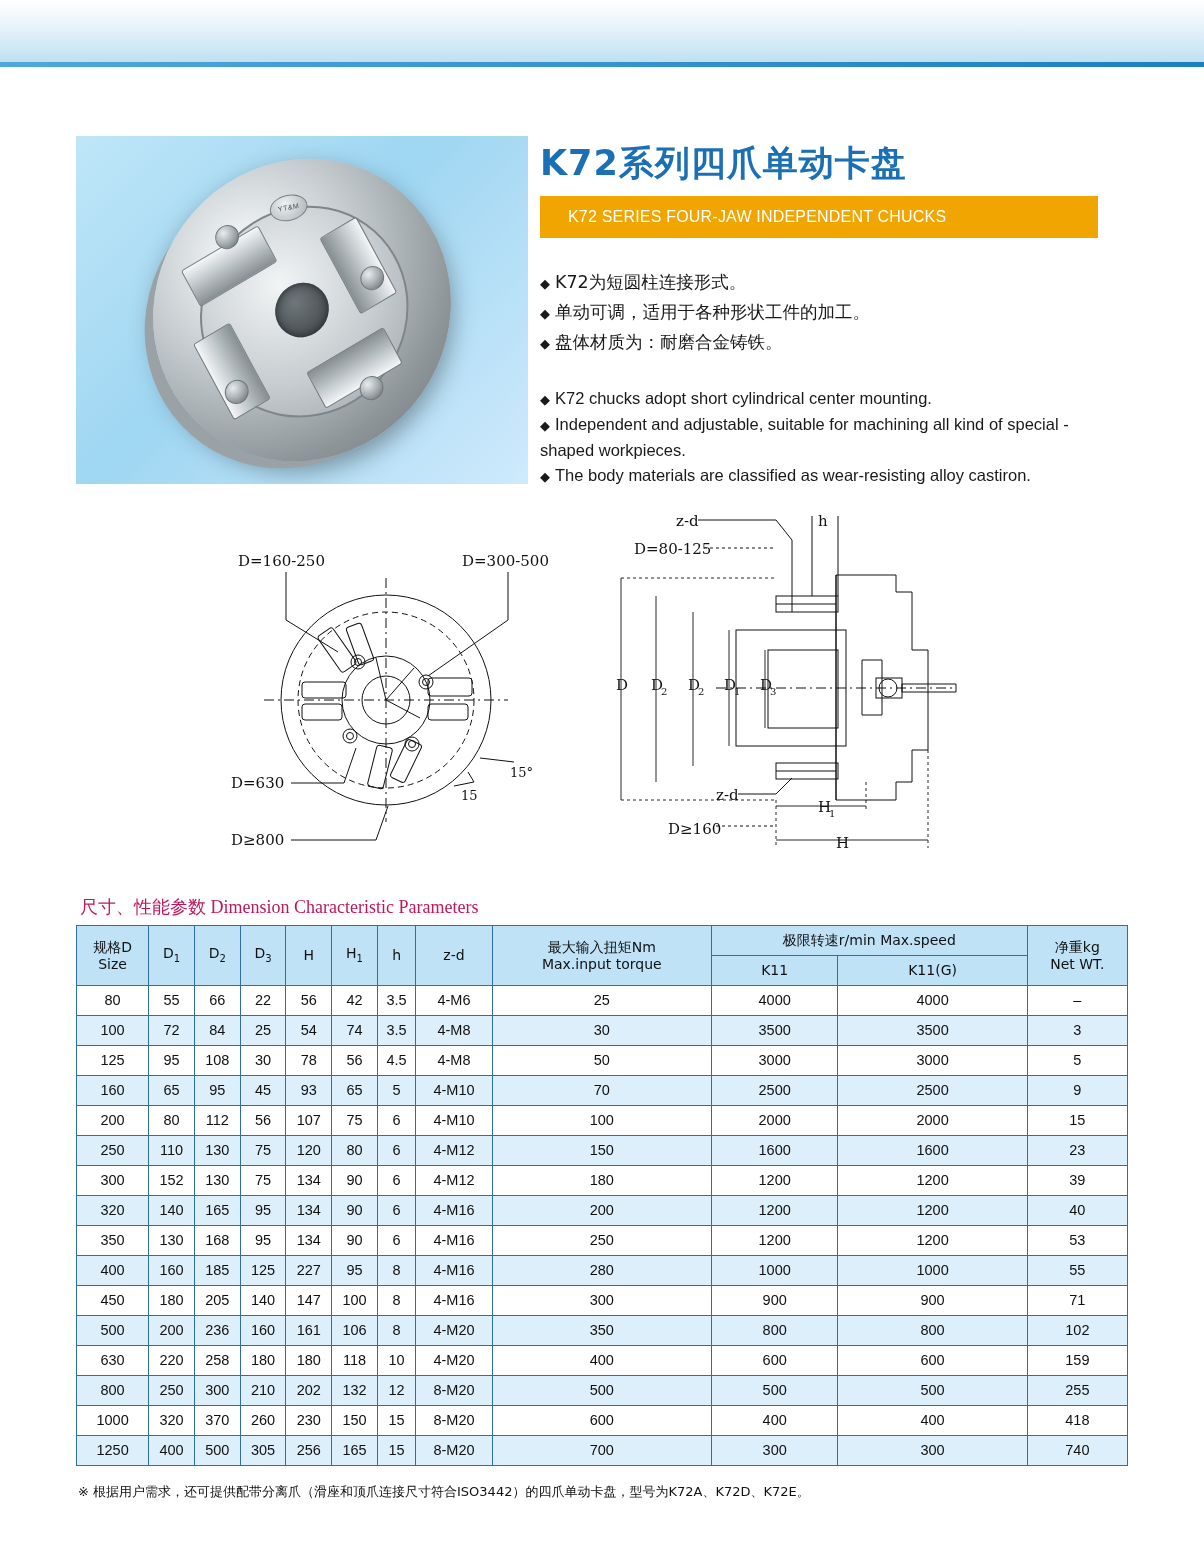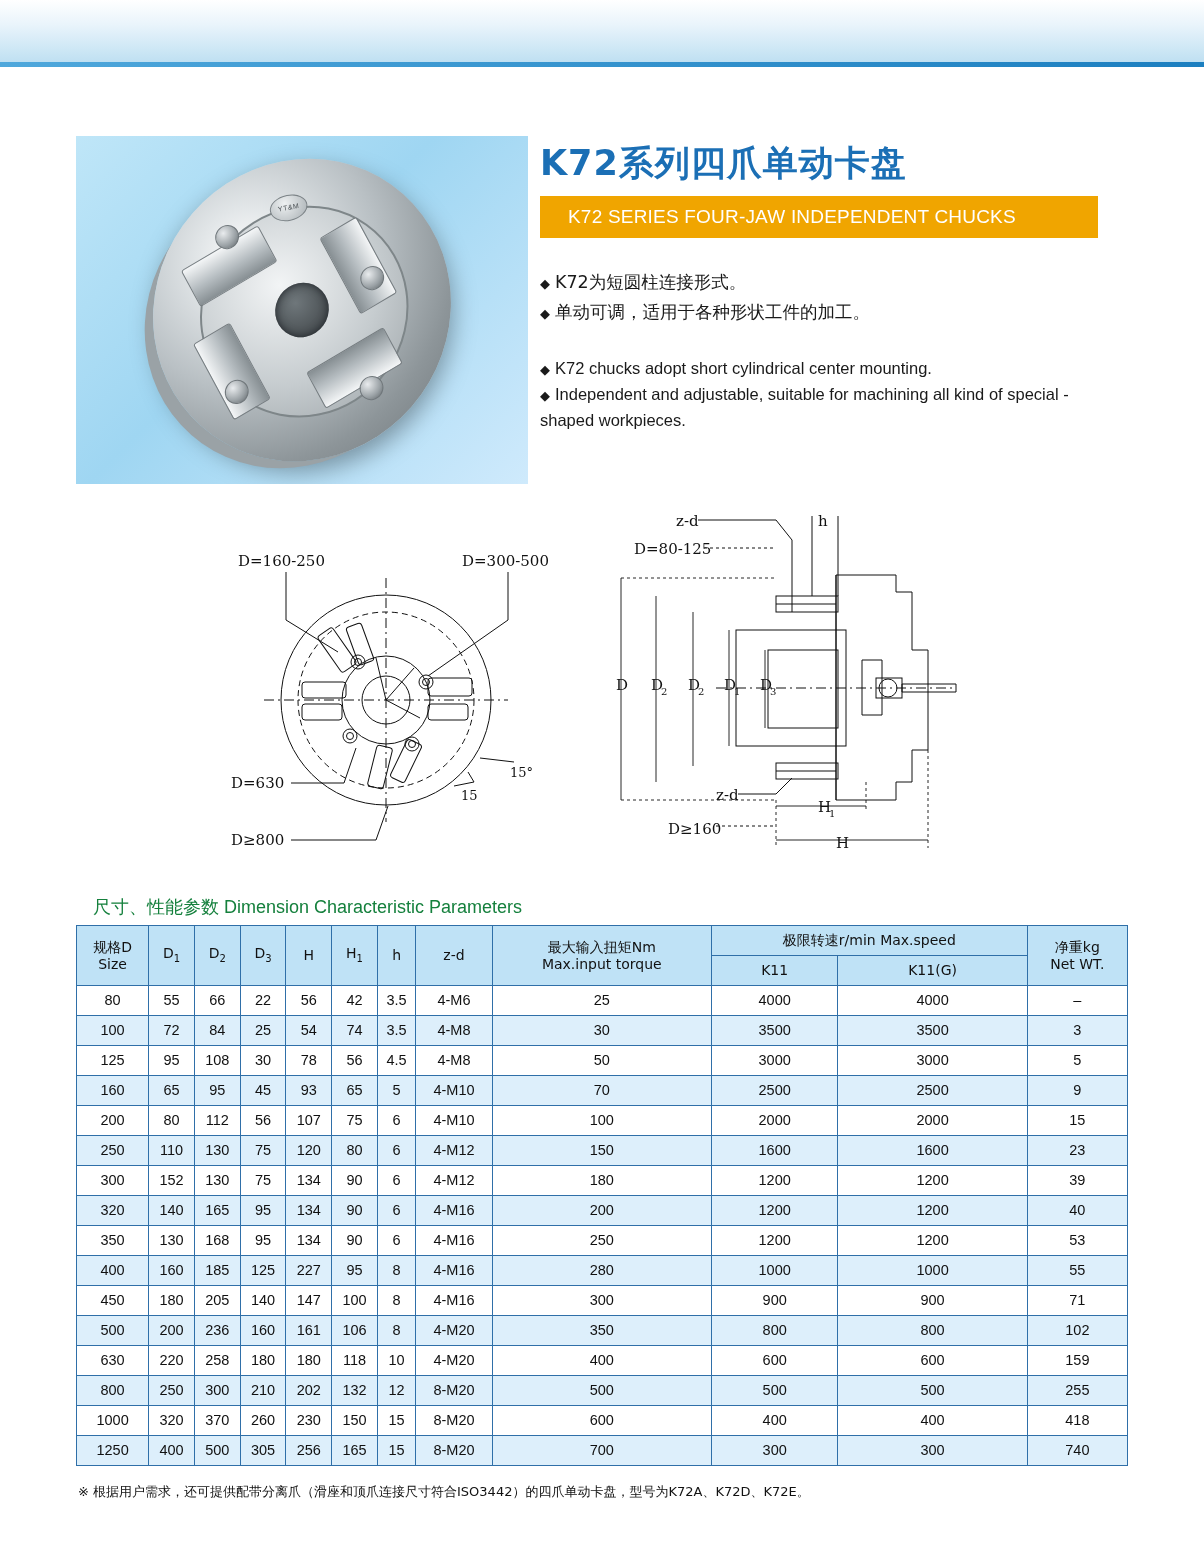--- a/index.html
+++ b/index.html
@@ -114,21 +114,21 @@
   .title-bar {
     position: absolute;
     left: 540px; top: 196px;
     width: 558px; height: 42px;
     background: #f0a500;
   }
   .title-en {
     position: absolute;
     left: 568px; top: 196px;
     height: 42px; line-height: 42px;
-    font-size: 19px;
+    font-size: 16px;
     color: #ffffff;
     letter-spacing: .2px;
   }
   .bullets {
     position: absolute;
     left: 540px; top: 268px;
     width: 570px;
   }
   .bullets .zh {
     font-size: 17.5px;
@@ -149,24 +149,24 @@
   .drawings {
     position: absolute;
     left: 76px; top: 500px;
     width: 1052px; height: 380px;
   }
   .drawings svg { display: block; }
 
   
   .table-caption {
     position: absolute;
-    left: 93px; top: 895px;
+    left: 80px; top: 895px;
     font-size: 18px;
-    color: #15803d;
-    font-family: Liberation Sans, sans-serif;
+    color: #be185d;
+    font-family: Liberation Serif, serif;
   }
   table.spec {
     position: absolute;
     left: 76px; top: 925px;
     width: 1052px;
     border-collapse: collapse;
     font-size: 14.5px;
     color: #111;
   }
   table.spec th, table.spec td {
@@ -226,26 +226,32 @@
 <div class="title-bar"></div>
 <div class="title-en">K72 SERIES FOUR-JAW INDEPENDENT CHUCKS</div>
 
 <div class="bullets">
   <div class="zh">
     <span class="dia">◆</span><span>K72为短圆柱连接形式。</span>
   </div>
   <div class="zh">
     <span class="dia">◆</span><span>单动可调，适用于各种形状工件的加工。</span>
   </div>
+  <div class="zh">
+    <span class="dia">◆</span><span>盘体材质为：耐磨合金铸铁。</span>
+  </div>
   <div class="en">
     <div class="ln">
       <span class="dia">◆</span><span>K72 chucks adopt short cylindrical center mounting.</span>
     </div>
     <div class="ln">
       <span class="dia">◆</span><span>Independent and adjustable, suitable for machining all kind of special -shaped workpieces.</span>
+    </div>
+    <div class="ln">
+      <span class="dia">◆</span><span>The body materials are classified as  wear-resisting alloy castiron.</span>
     </div>
   </div>
 </div>
 
 <div class="drawings">
   <svg width="1052" height="380" viewBox="0 0 1052 380" xmlns="http://www.w3.org/2000/svg" stroke="#111" fill="none" stroke-width="1">
     <g font-family="DejaVu Serif, Liberation Serif, serif" font-size="15" fill="#111" stroke="none">
       <text x="162" y="66">D=160-250</text>
       <text x="386" y="66">D=300-500</text>
       <text x="155" y="288">D=630</text>

